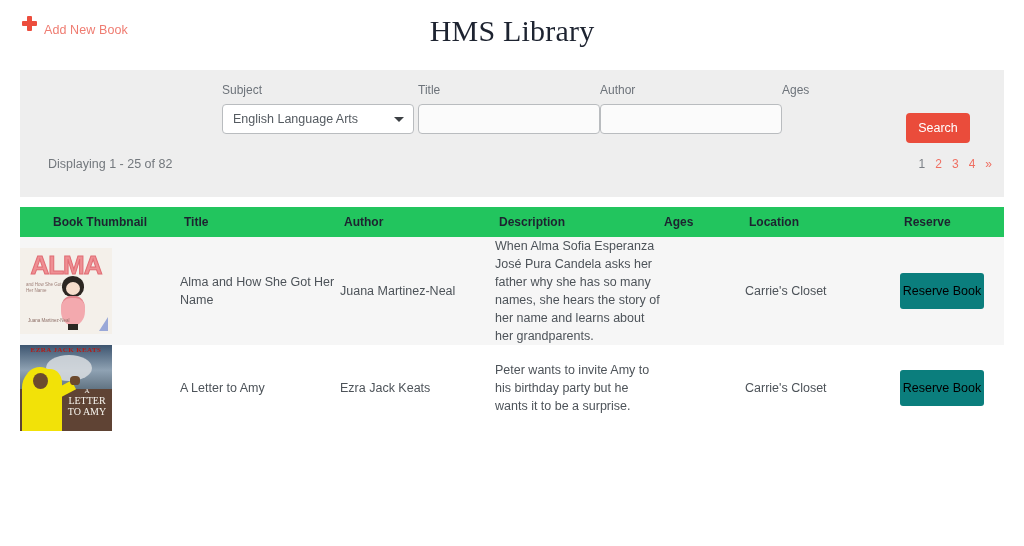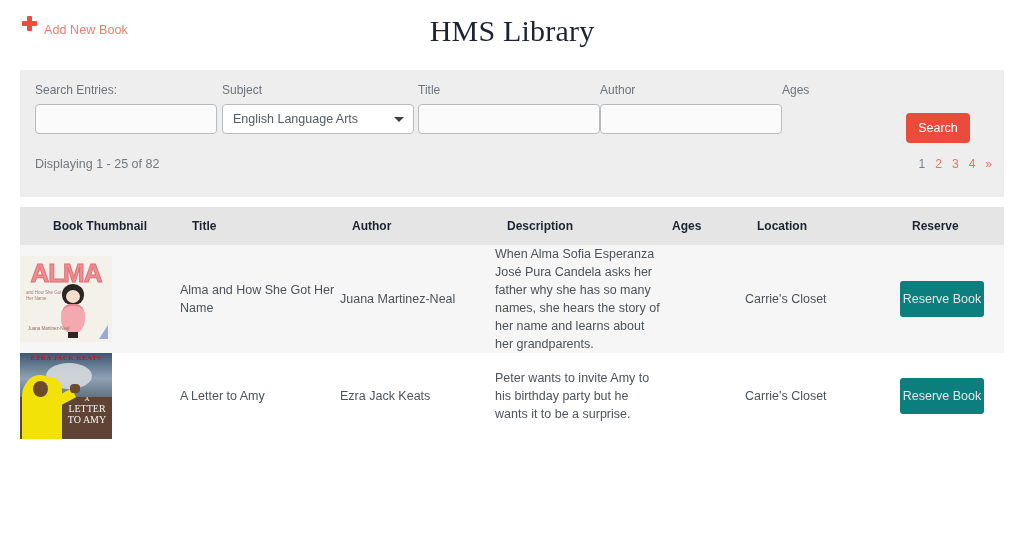--- a/index.html
+++ b/index.html
@@ -143,21 +143,21 @@
     padding: 0;
   }
 
   #results-bar {
     position: absolute;
     left: 0; top: 80px;
     width: 984px; height: 34px;
   }
   #displaying-text {
     position: absolute;
-    left: 15px; top: 7px;
+    left: 28px; top: 7px;
     font-size: 12.5px;
     color: #73787d;
     white-space: nowrap;
   }
   #pagination {
     position: absolute;
     right: 12px; top: 7px;
     display: flex;
     gap: 10px;
     align-items: center;
@@ -173,27 +173,27 @@
 
   
   #book-table {
     position: absolute;
     left: 20px; top: 207px;
     width: 984px;
     border-collapse: collapse;
     table-layout: fixed;
   }
   #book-table th {
-    background: #e5e5e5;
+    background: #22c55e;
     height: 30px;
     font-size: 12px;
     color: #1d2330;
     font-weight: bold;
     text-align: left;
-    padding: 12px;
+    padding: 4px;
     vertical-align: middle;
   }
   #book-table th.c-thumb { width: 160px; text-align: center; }
   #book-table th.c-title { width: 160px; }
   #book-table th.c-author { width: 155px; }
   #book-table th.c-desc { width: 165px; }
   #book-table th.c-ages { width: 85px; }
   #book-table th.c-loc { width: 155px; }
   #book-table th.c-res { width: 104px; }
   #book-table td {
@@ -209,21 +209,21 @@
   .author-cell { color: #ef6d5f; line-height: 18px; }
   .desc-cell { line-height: 18px; color: #596067; }
   .loc-cell { line-height: 18px; color: #596067; }
   .thumb-cell { text-align: left; padding-left: 24px; vertical-align: top; padding-top: 8px; }
   .res-cell { text-align: left; }
 
   .reserve-book-button {
     display: inline-block;
     width: 84px;
     background: #0b7e7d;
-    color: #e5e5e5;
+    color: #000000;
     border: none;
     border-radius: 3px;
     font-family: "Liberation Sans", sans-serif;
     font-size: 12.5px;
     line-height: 18px;
     padding: 9px 0;
     text-align: center;
     cursor: pointer;
   }
 
@@ -385,24 +385,20 @@
     <span id="plus-icon"></span>
     <span id="add-new-book-label">Add New Book</span>
   </a>
   <h1 id="page-title">HMS Library</h1>
 </div>
 
 <div id="search-panel">
 
   <div id="search-fields">
 
-    <div class="field" id="field-search-entries">
-      <span class="field-label">Search Entries:</span>
-      <input class="text-input" type="text" placeholder="" style="">
-    </div>
 
     <div class="field" id="field-subject">
       <span class="field-label">Subject</span>
       <div class="select-wrap">
         <span class="select-value">English Language Arts</span>
         <span class="chevron-down-icon"></span>
       </div>
     </div>
 
     <div class="field" id="field-title">

